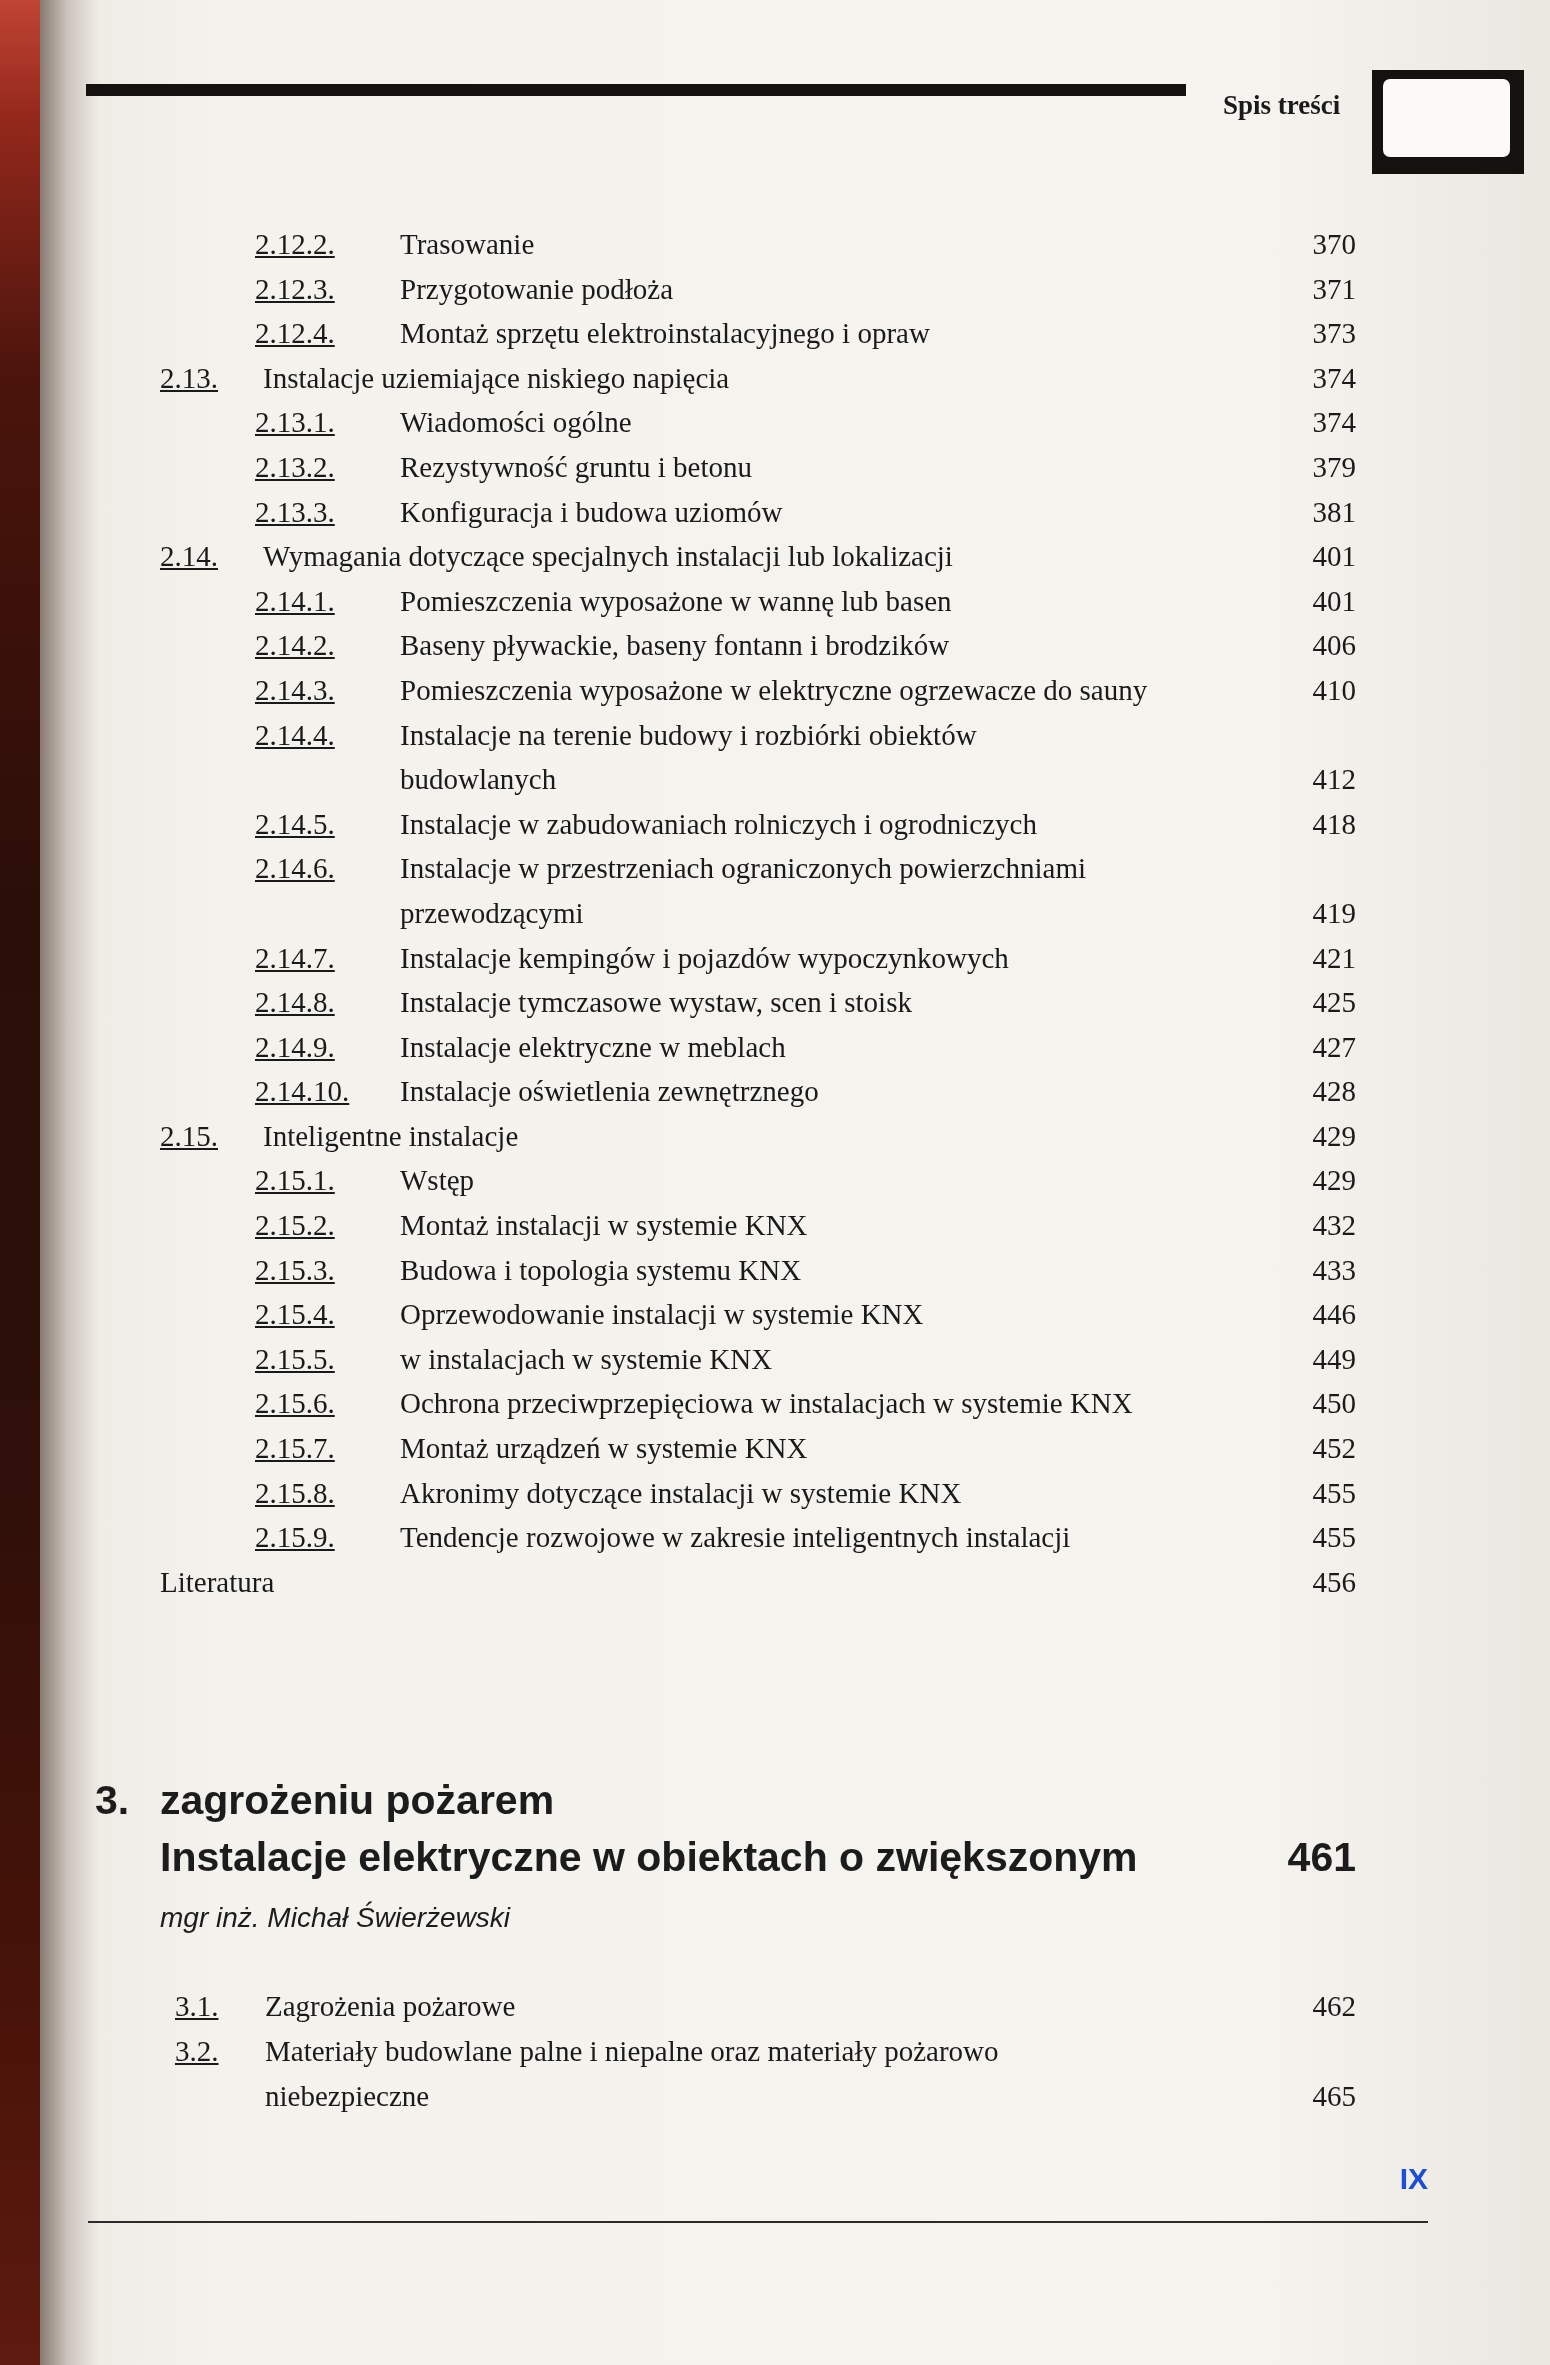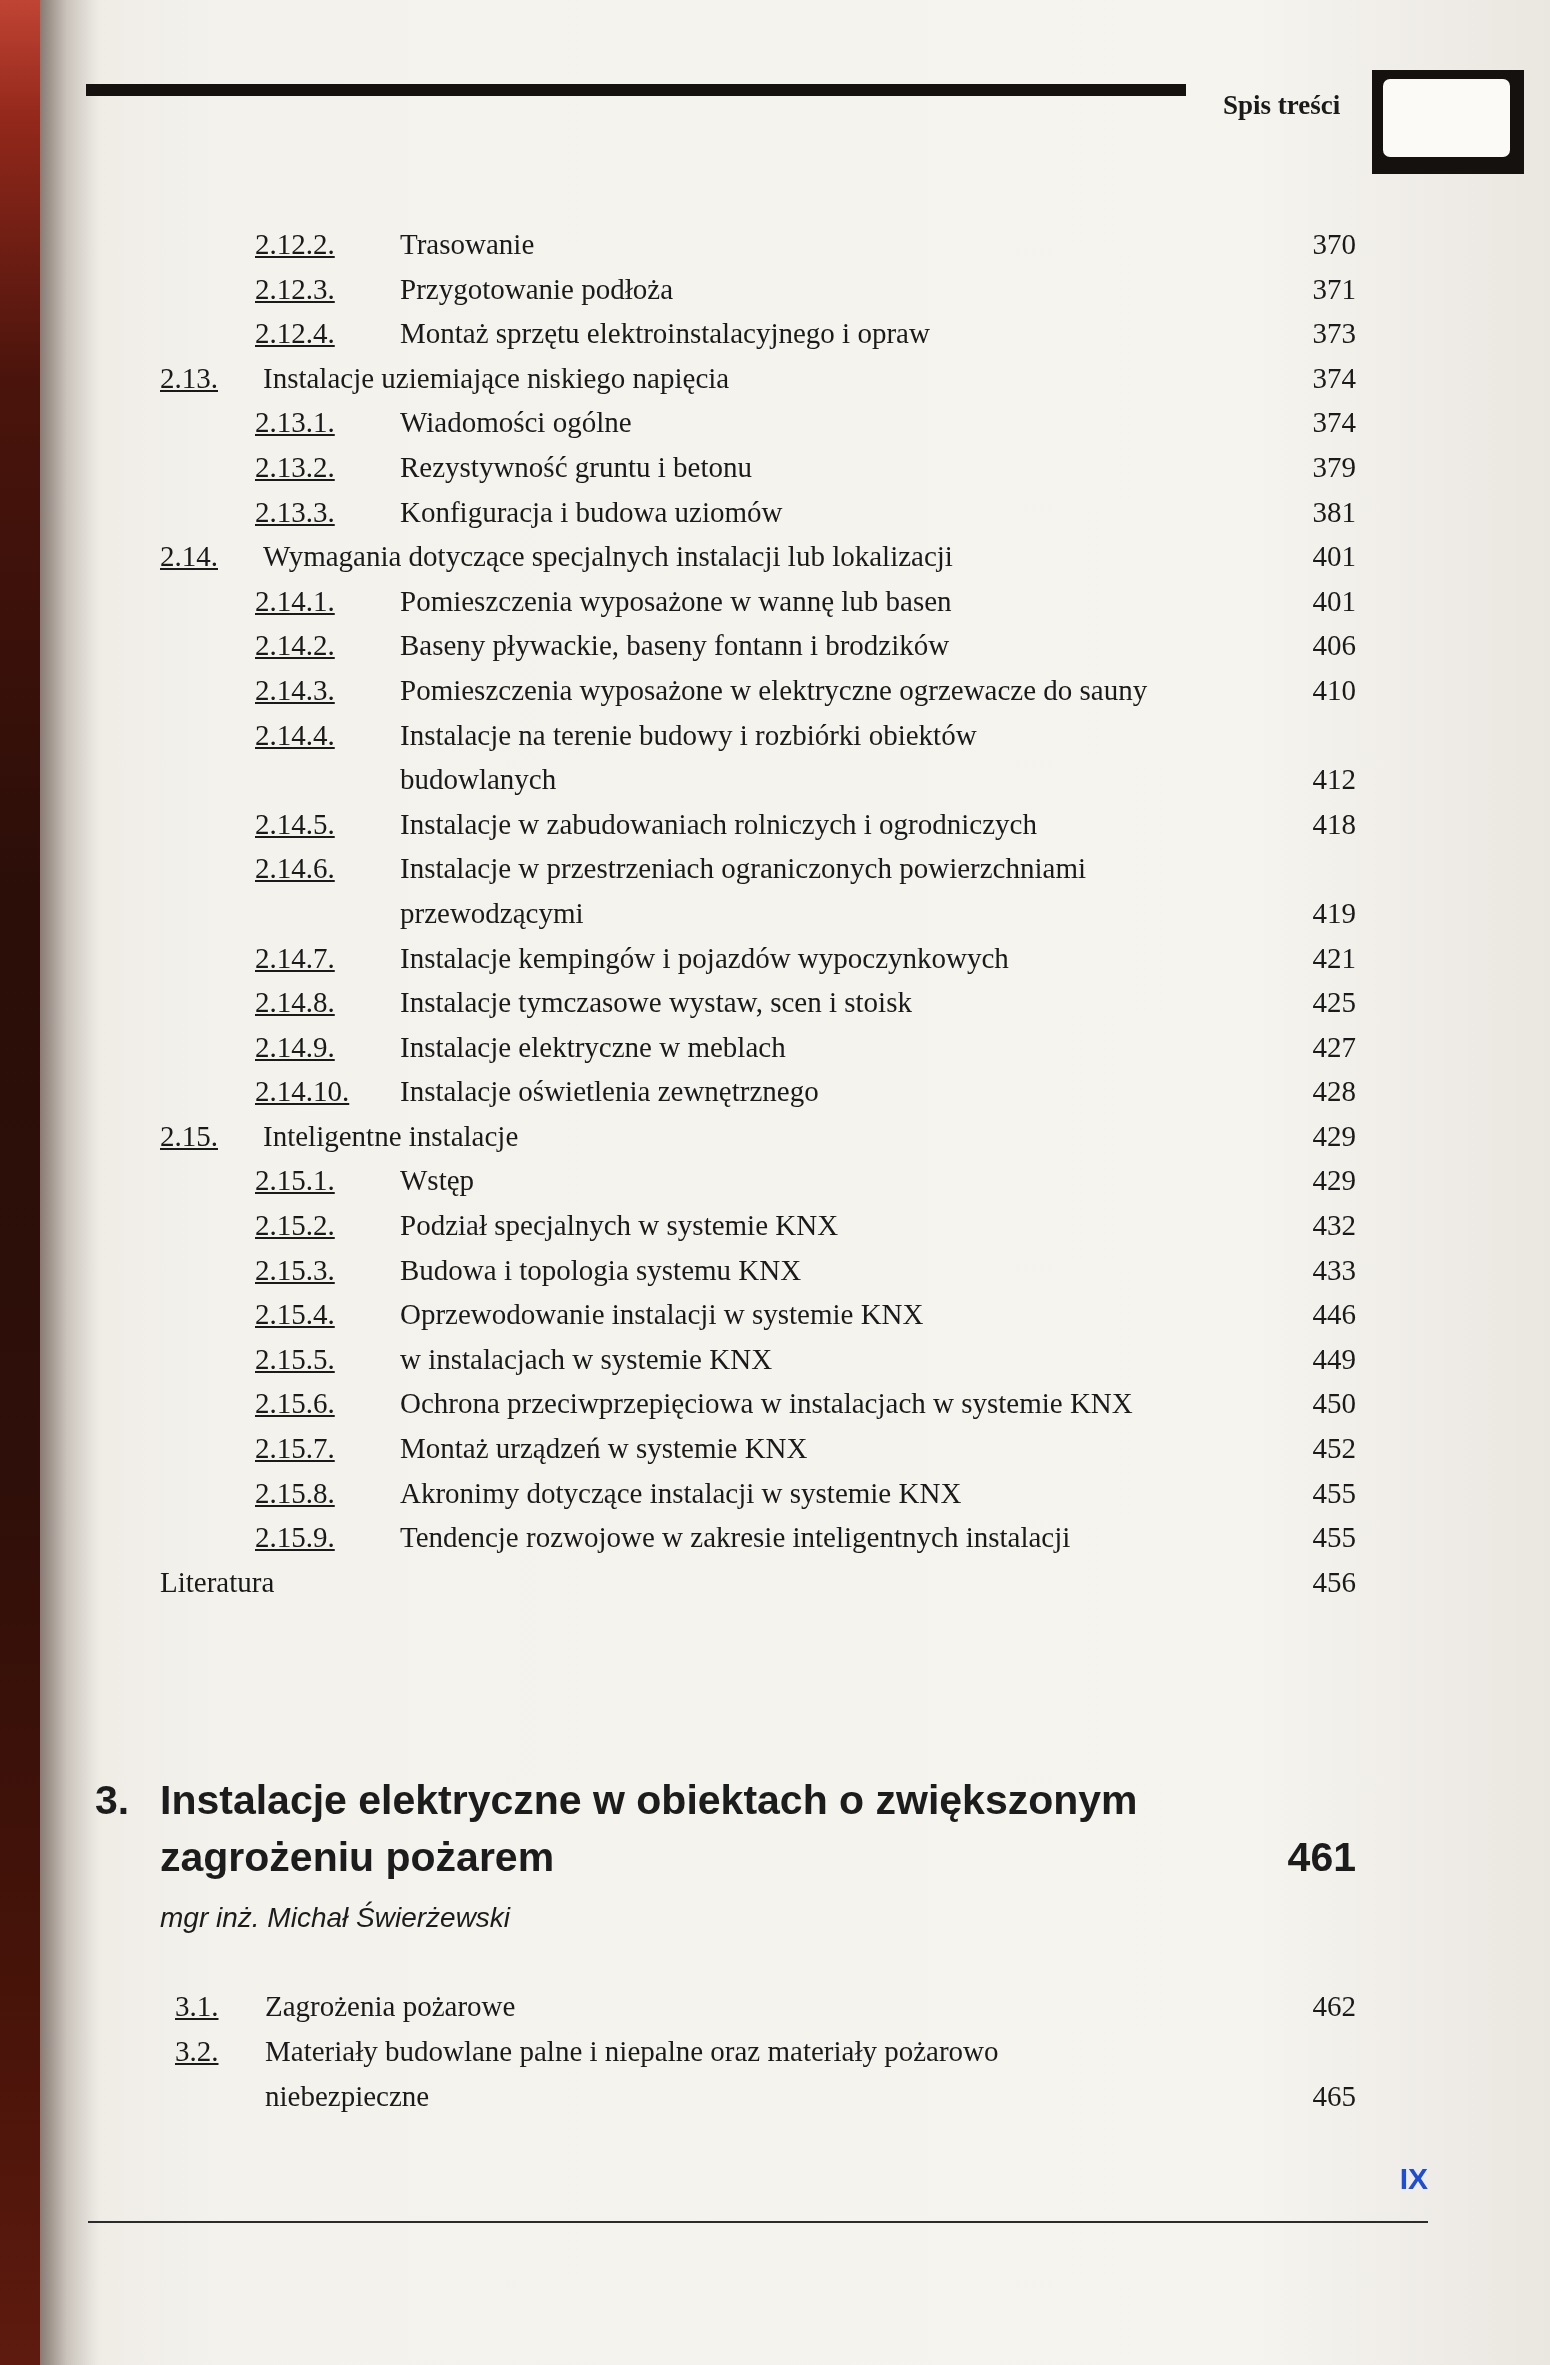--- a/index.html
+++ b/index.html
@@ -251,21 +251,21 @@
     <span class="toc-num">2.15.1.</span>
     <div class="toc-text">
         <div class="toc-line">Wstęp</div>
       </div>
     <span class="toc-page">429</span>
   </div>
 
   <div class="toc-row lvl2">
     <span class="toc-num">2.15.2.</span>
     <div class="toc-text">
-        <div class="toc-line">Podział specjalnych w systemie KNX</div>
+        <div class="toc-line">Montaż instalacji w systemie KNX</div>
       </div>
     <span class="toc-page">432</span>
   </div>
 
   <div class="toc-row lvl2">
     <span class="toc-num">2.15.3.</span>
     <div class="toc-text">
         <div class="toc-line">Budowa i topologia systemu KNX</div>
       </div>
     <span class="toc-page">433</span>
@@ -325,22 +325,22 @@
         <div class="toc-line">Literatura</div>
       </div>
     <span class="toc-page">456</span>
   </div>
 </div>
 
 <div class="s3">
   <div class="s3-heading">
     <div class="s3-num">3.</div>
     <div class="s3-title">
+      <div>zagrożeniu pożarem</div>
       <div>Instalacje elektryczne w obiektach o zwiększonym</div>
-      <div>zagrożeniu pożarem</div>
     </div>
     <div class="s3-page">461</div>
   </div>
   <div class="s3-author">mgr inż. Michał Świerżewski</div>
   <div class="s3-entries" id="s3-list">
   <div class="toc-row">
     <span class="toc-num">3.1.</span>
     <div class="toc-text">
           <div class="toc-line">Zagrożenia pożarowe</div>
         </div>

